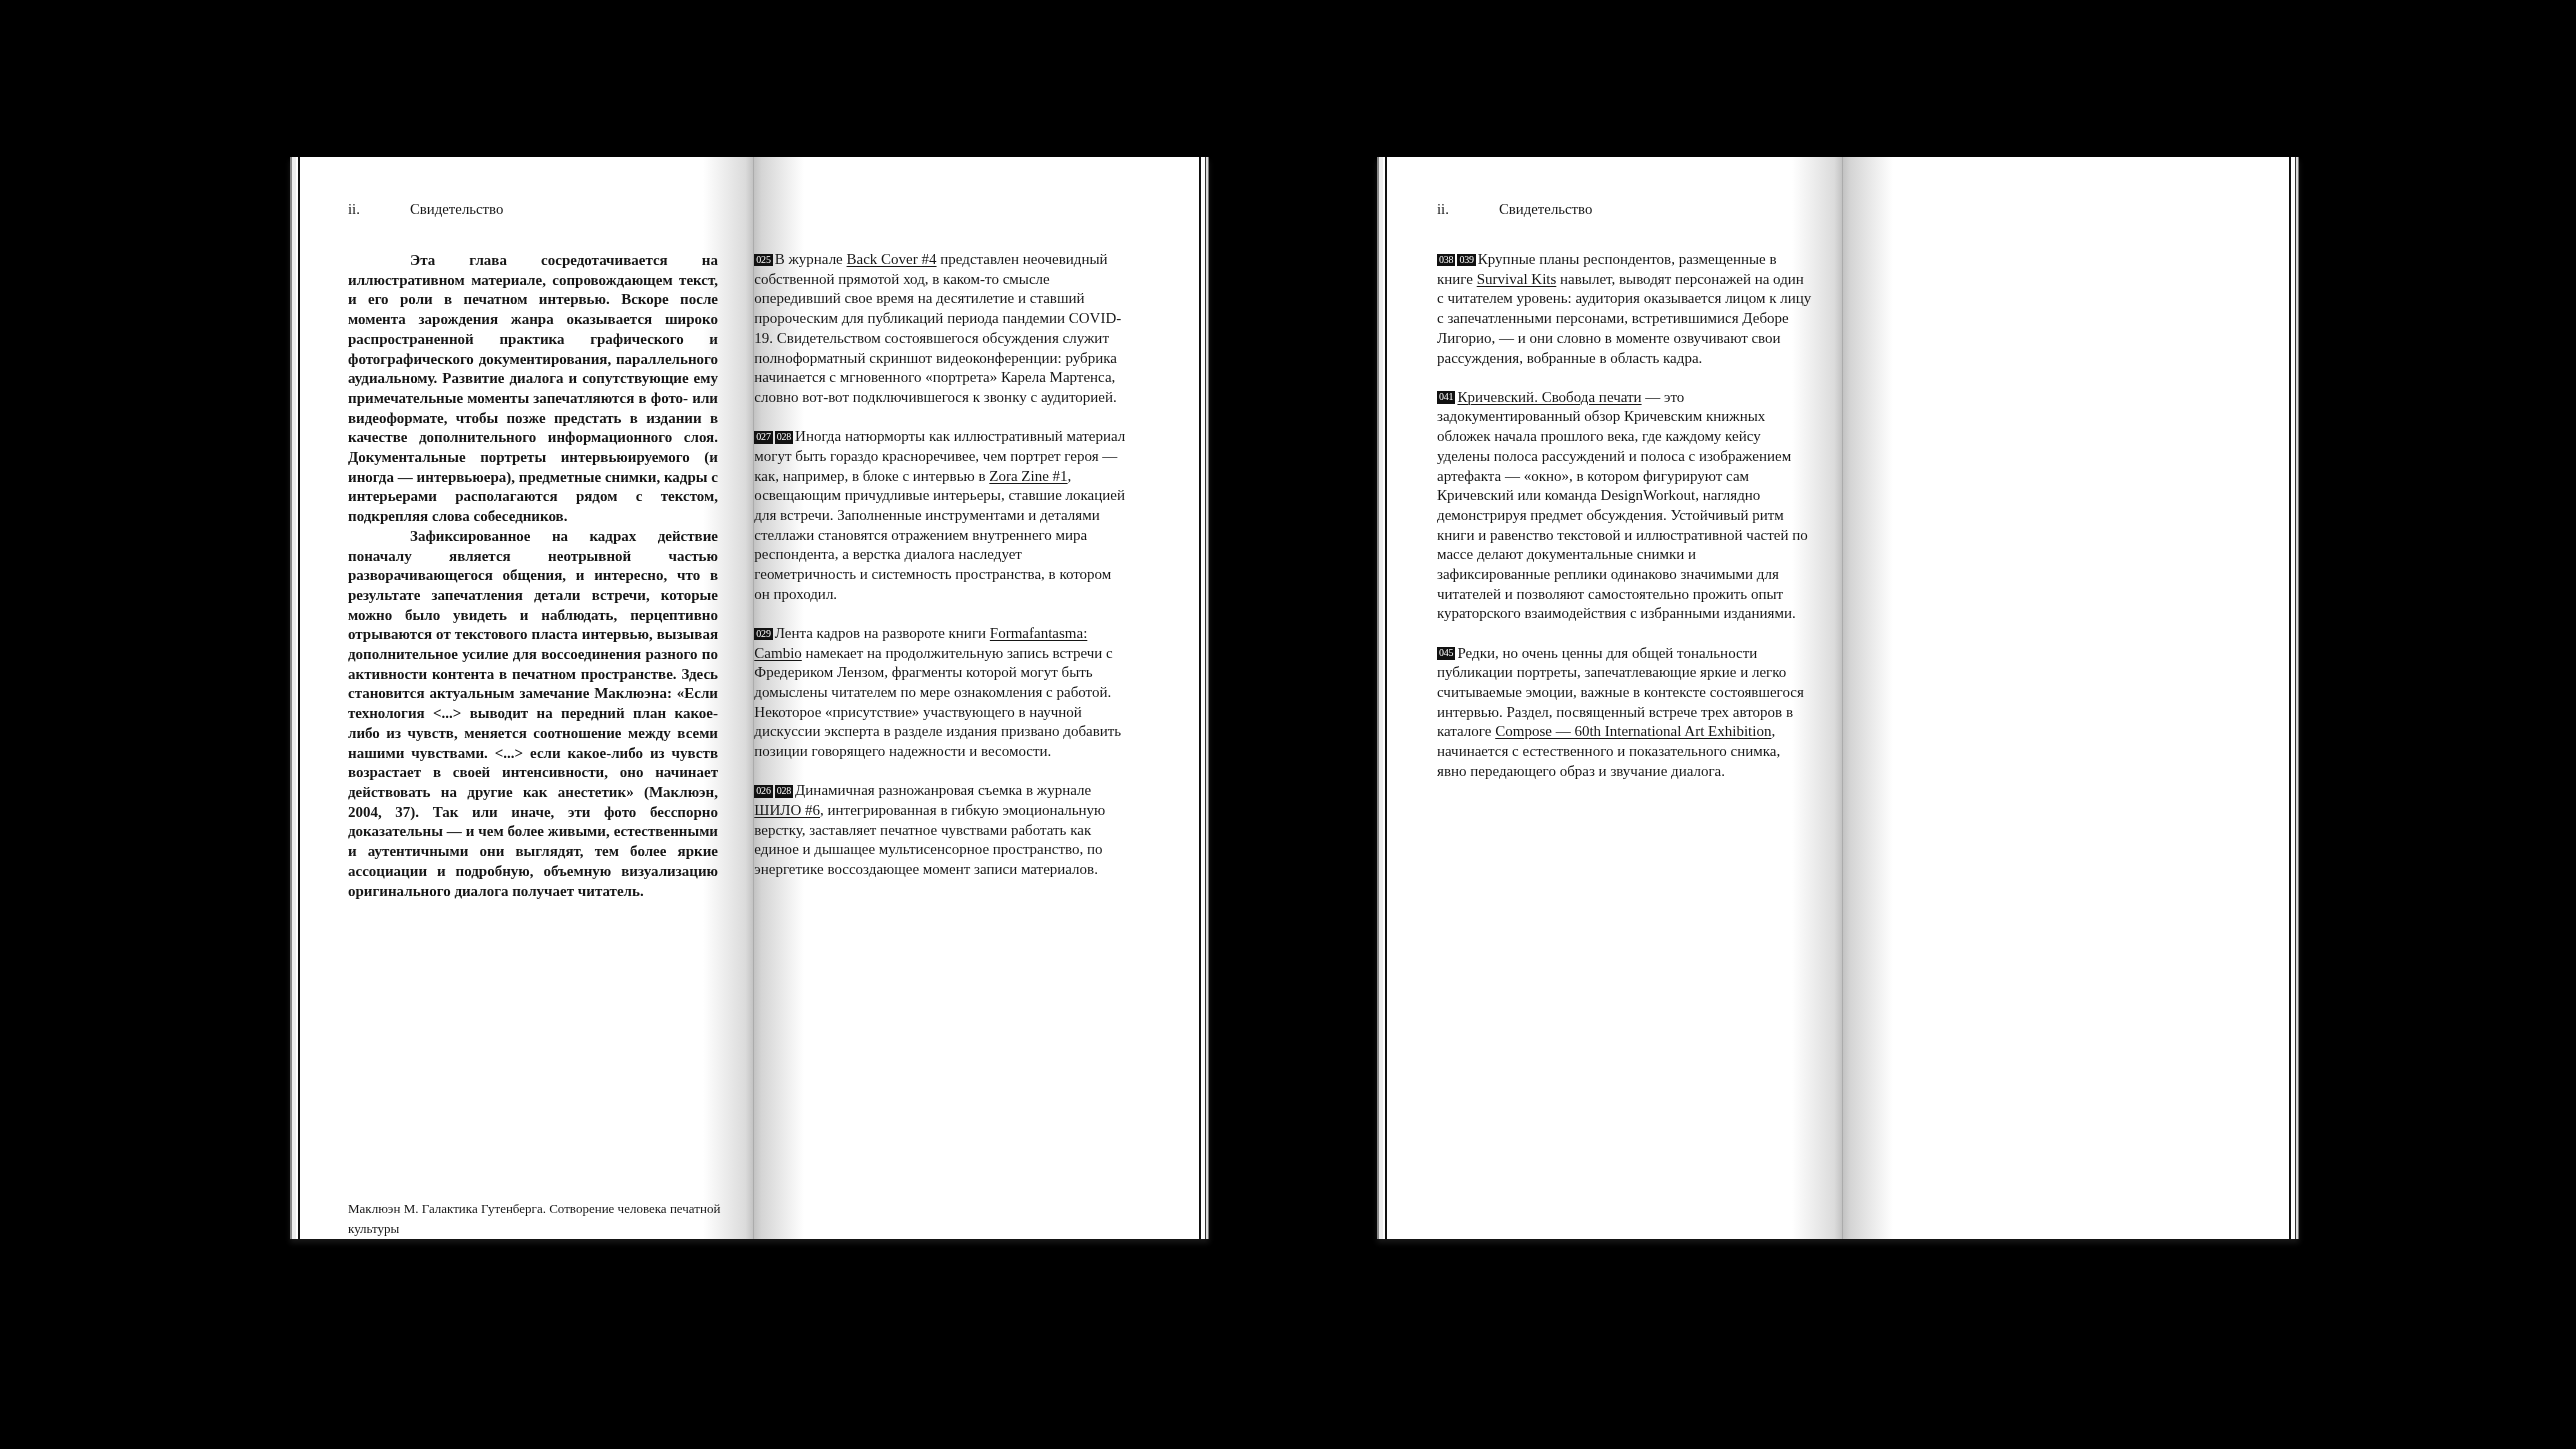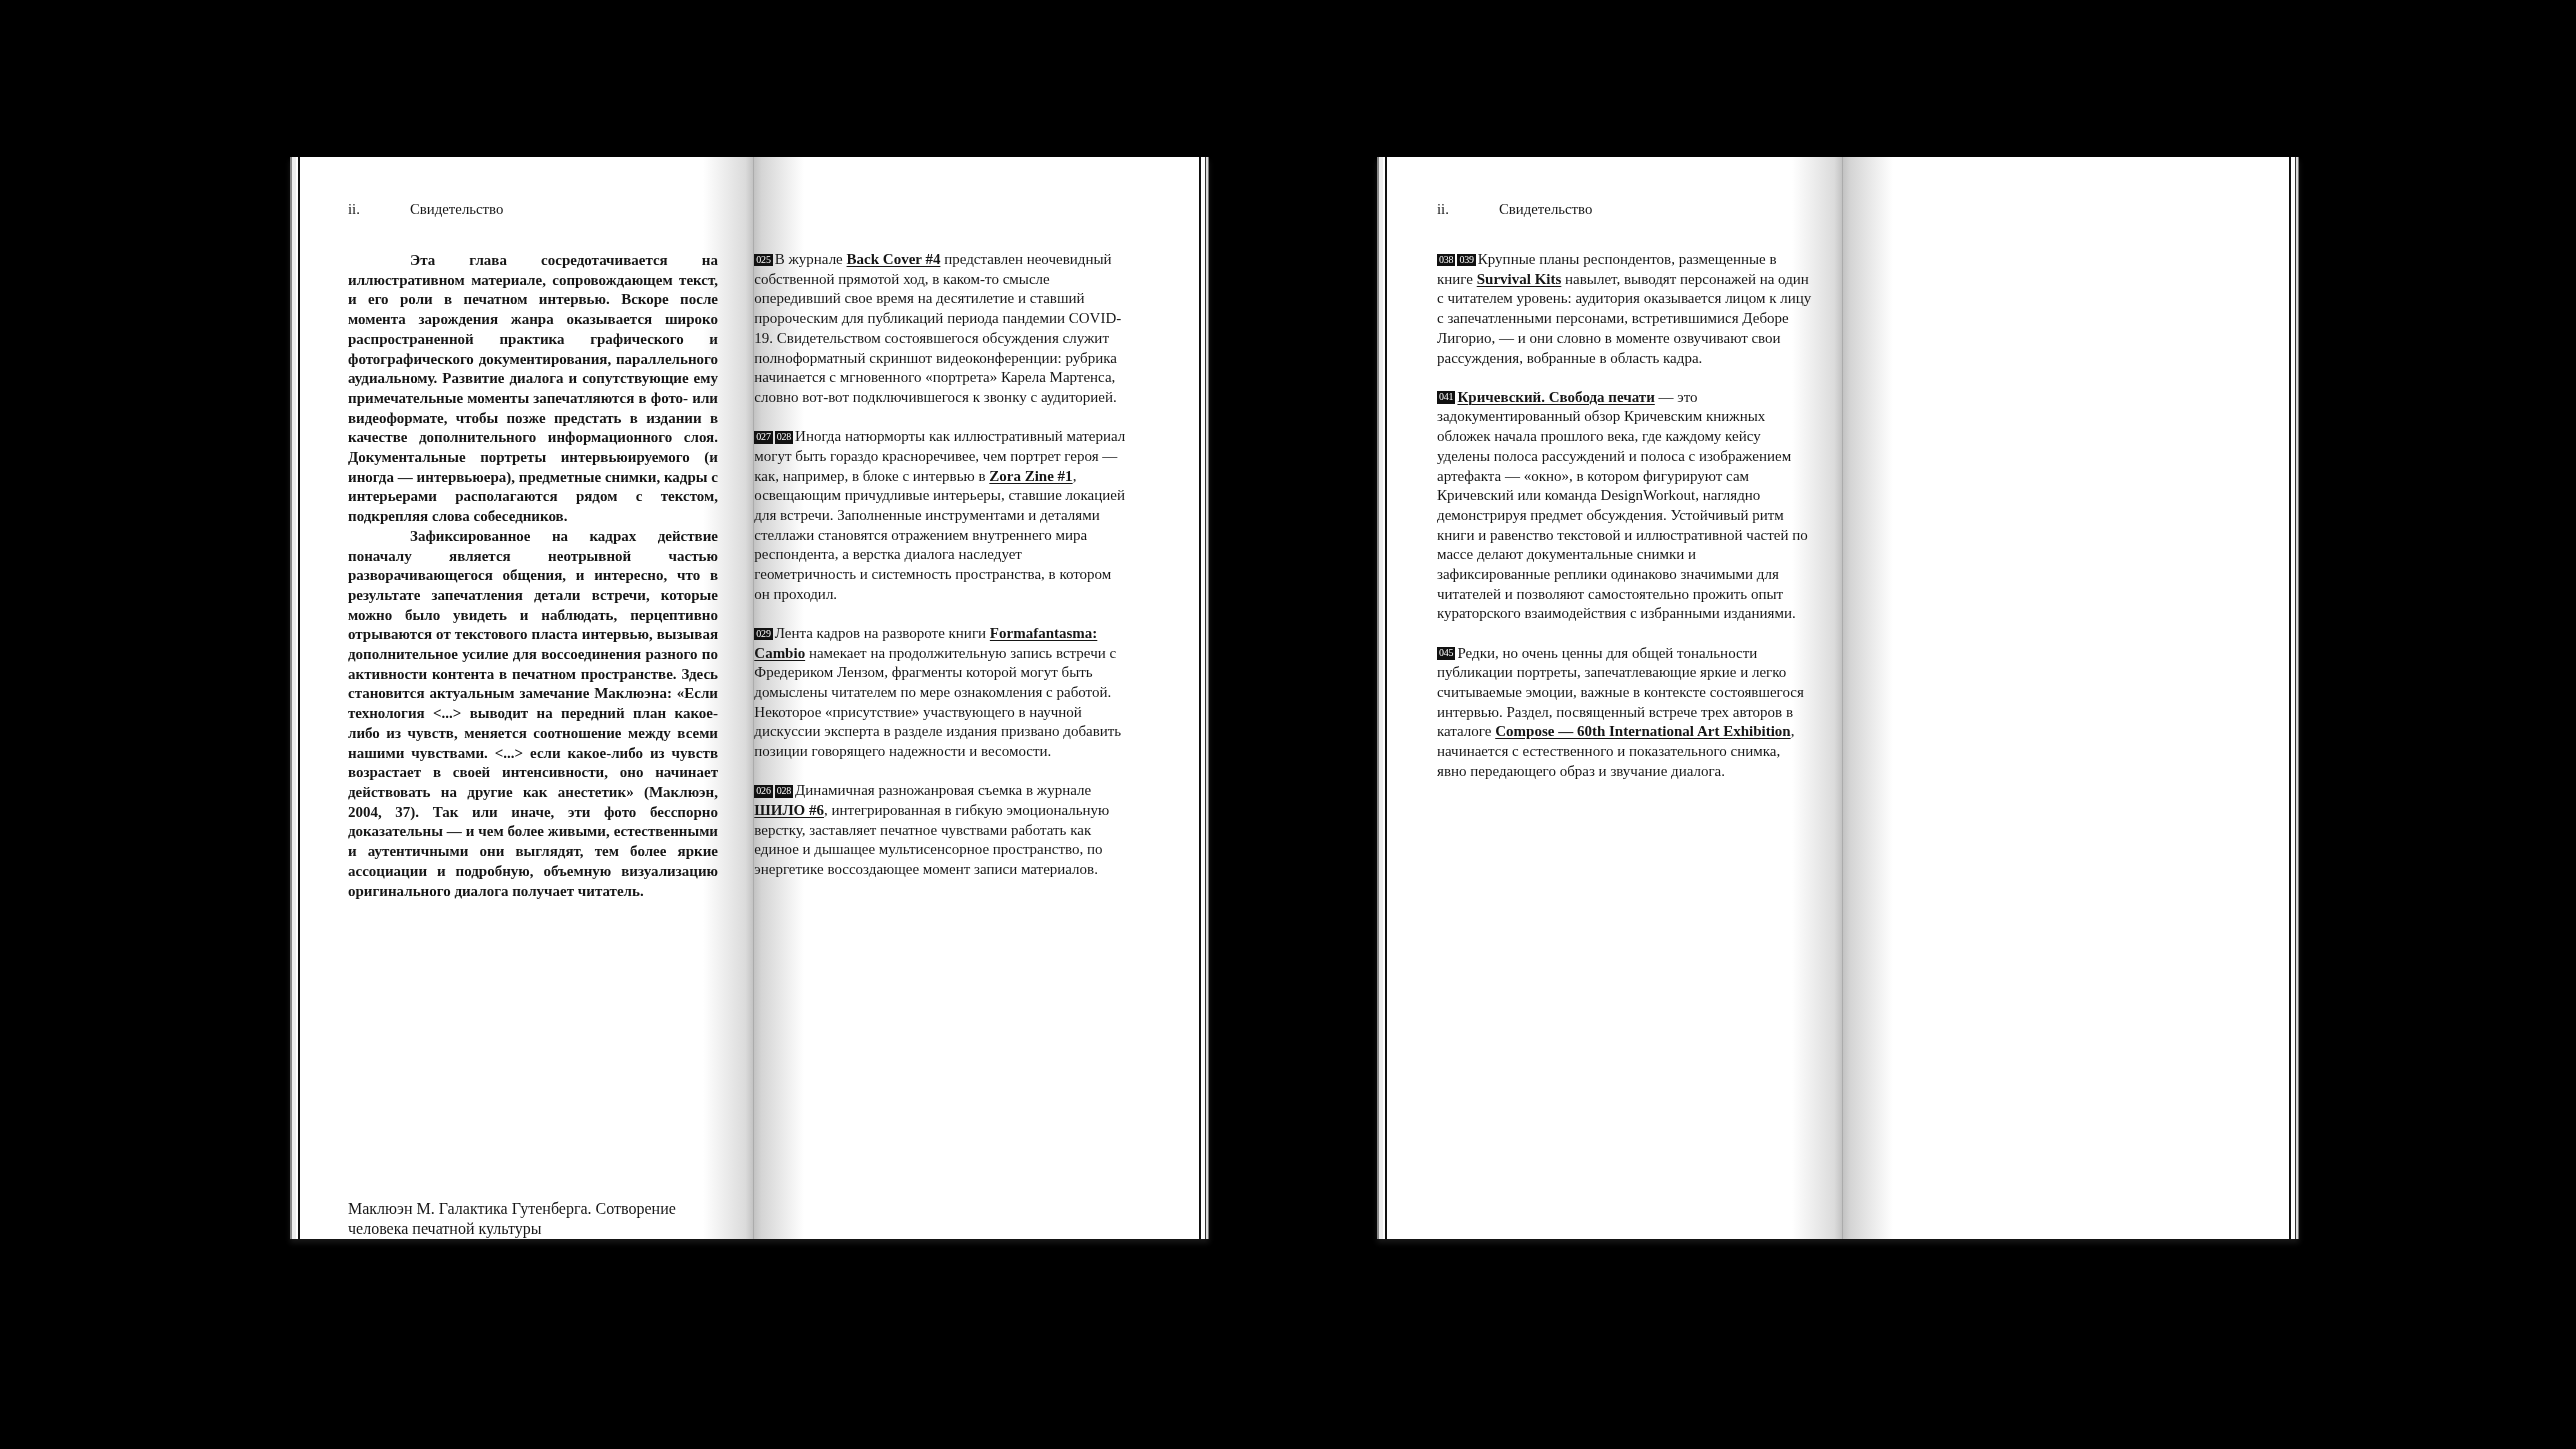--- a/index.html
+++ b/index.html
@@ -42,22 +42,22 @@
     text-align: left; hyphens: manual;
   }
   .col p { margin: 0; }
   .col p.indent { text-indent: 62px; }
   .col p + p.block { margin-top: 19.5px; }
   .tag {
     display: inline-block; background: #111; color: #fff;
     font-size: 10px; line-height: 12.7px; padding: 0 2px; margin-right: 2px;
     vertical-align: 1.3px; letter-spacing: -0.2px;
   }
-  .link { text-decoration: underline; text-underline-offset: 2px; text-decoration-thickness: 1px; font-weight: bold; }
-  .footnote { position: absolute; font-size: 16px; line-height: 19.7px; }
+  .link { text-decoration: underline; text-underline-offset: 2px; text-decoration-thickness: 1px; }
+  .footnote { position: absolute; font-size: 13px; line-height: 19.7px; }
 </style>
 </head>
 <body>
 
 <div class="spread s1">
   <div class="edge-l"></div>
   <div class="gutter"></div>
   <div class="edge-r"></div>
 
   <div class="page" style="left:0;width:463px;">

